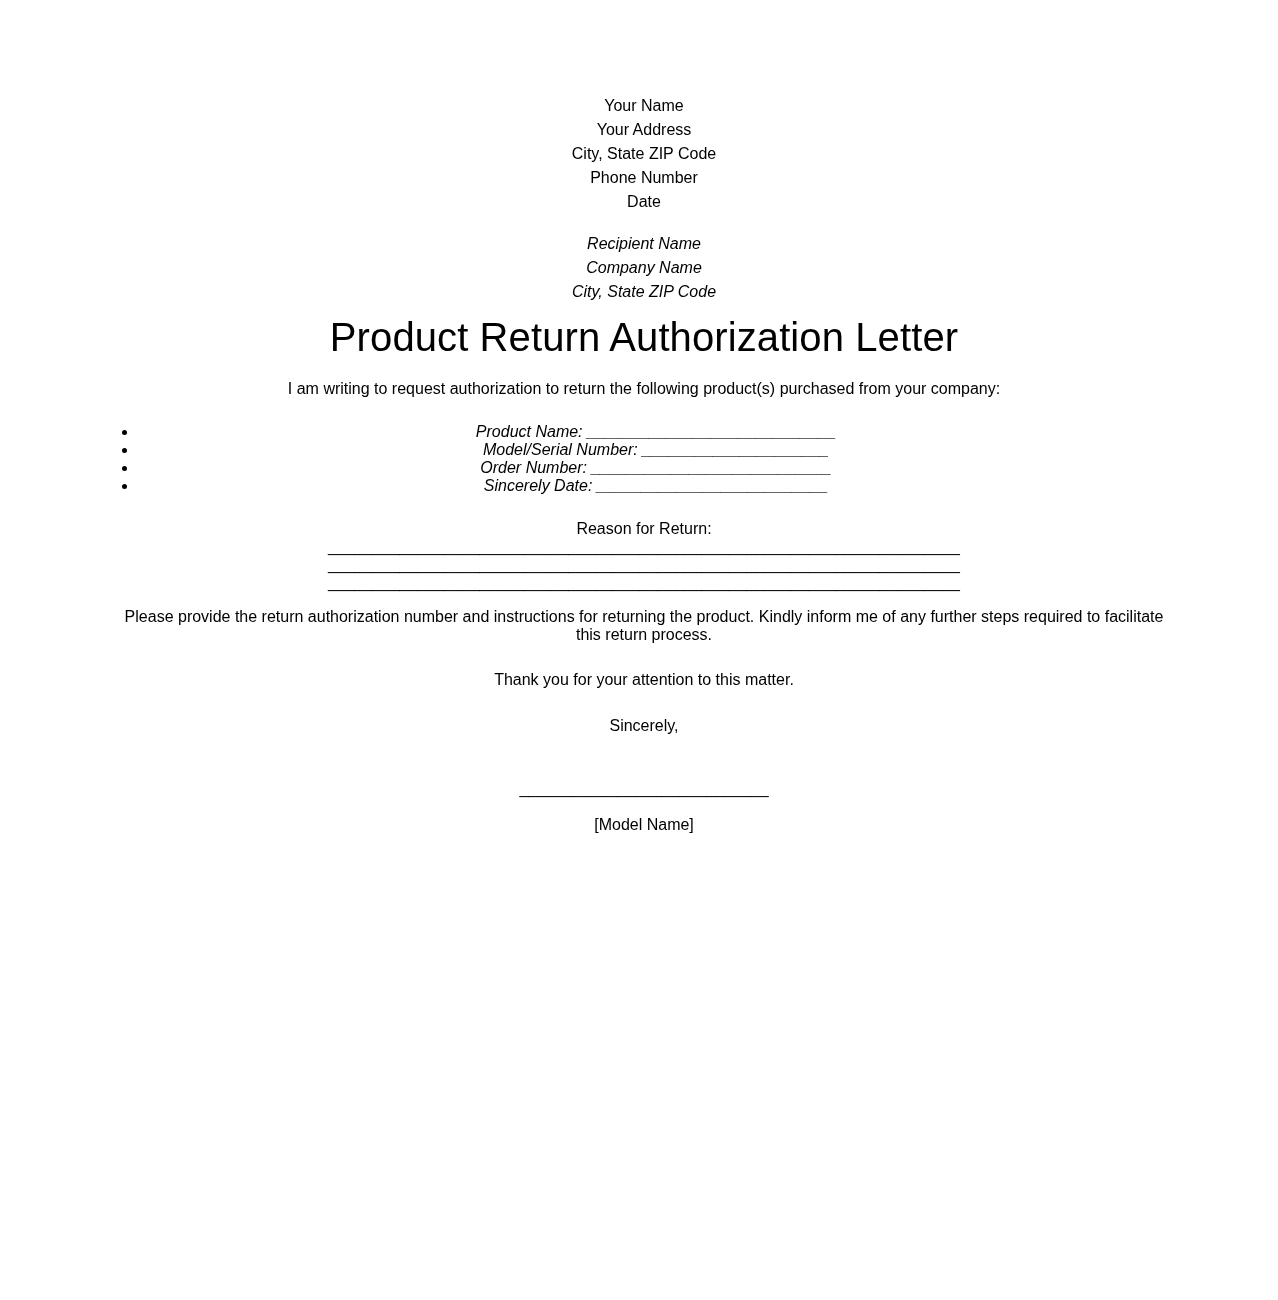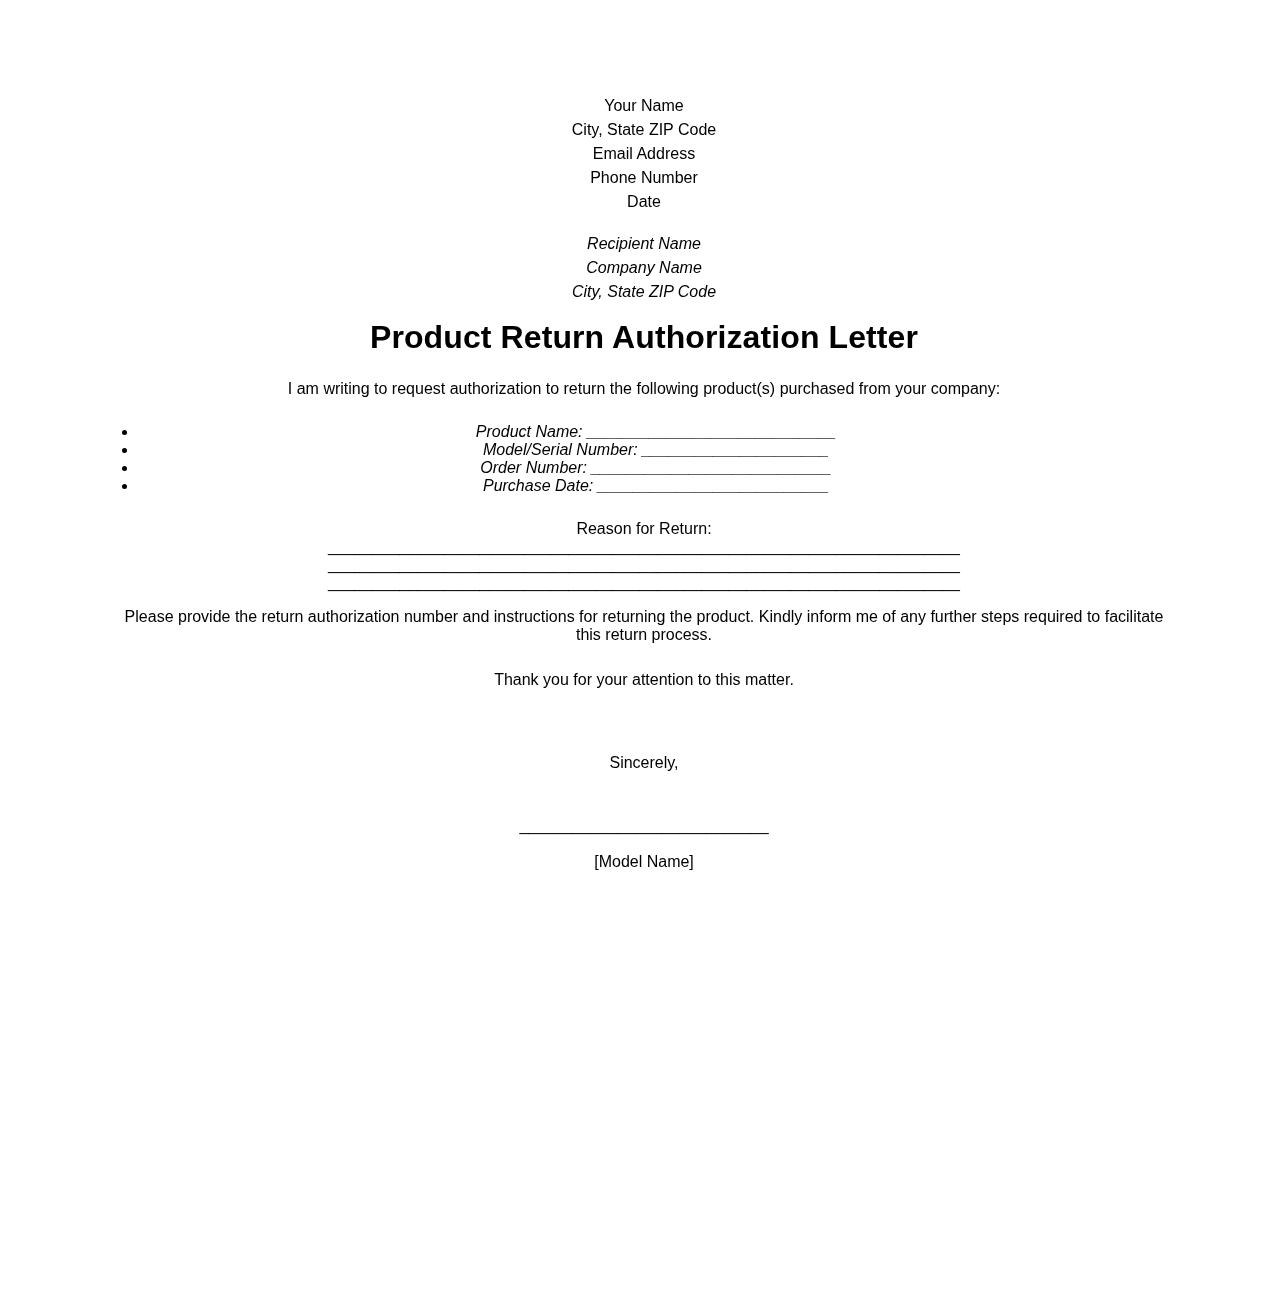--- a/index.html
+++ b/index.html
@@ -15,72 +15,72 @@
     position: absolute;
     left: 114px;
     top: 94px;
     width: 1060px;
     text-align: center;
   }
   .block-line { line-height: 24px; white-space: nowrap; }
   .sender { margin: 0; }
   .recipient { margin-top: 18px; font-style: italic; }
   h1 {
-    font-size: 32px;
-    font-weight: bold;
+    font-size: 40px;
+    font-weight: normal;
     margin: 15px 0 0 0;
     line-height: 36px;
     letter-spacing: 0.1px;
   }
   p { margin: 0; line-height: 18px; }
   .greeting { margin-top: 22px; }
   .intro { margin-top: 25px; }
   ul {
     margin: 25px 0 0 0;
     padding-left: 24px;
     line-height: 18px;
   }
   ul li { white-space: nowrap; font-style: italic; }
   .reason-label { margin-top: 25px; }
   .reason-lines { line-height: 18px; white-space: nowrap; }
   .closing-request { margin-top: 16px; }
   .thanks { margin-top: 27px; }
-  .sincerely { margin-top: 65px; }
+  .sincerely { margin-top: 28px; }
   .signature-line { margin-top: 45px; line-height: 18px; white-space: nowrap; }
   .signature-name { margin-top: 18px; }
 </style>
 </head>
 <body>
 
 <div class="page">
 
   <div class="sender">
     <div class="block-line">Your Name</div>
+    <div class="block-line">Your Address</div>
     <div class="block-line">City, State ZIP Code</div>
-    <div class="block-line">Email Address</div>
     <div class="block-line">Phone Number</div>
     <div class="block-line">Date</div>
   </div>
 
   <div class="recipient">
     <div class="block-line">Recipient Name</div>
     <div class="block-line">Company Name</div>
     <div class="block-line">City, State ZIP Code</div>
   </div>
 
   <h1>Product Return Authorization Letter</h1>
 
 
   <p class="intro">I am writing to request authorization to return the following product(s) purchased from your company:</p>
 
   <ul>
     <li><span>Product Name: </span><span>____________________________</span></li>
     <li><span>Model/Serial Number: </span><span>_____________________</span></li>
     <li><span>Order Number: </span><span>___________________________</span></li>
-    <li><span>Purchase Date: </span><span>__________________________</span></li>
+    <li><span>Sincerely Date: </span><span>__________________________</span></li>
   </ul>
 
   <p class="reason-label">Reason for Return:</p>
   <div class="reason-lines">
     <div>_______________________________________________________________________</div>
     <div>_______________________________________________________________________</div>
     <div>_______________________________________________________________________</div>
   </div>
 
   <p class="closing-request">Please provide the return authorization number and instructions for returning the product. Kindly inform me of any further steps required to facilitate this return process.</p>

